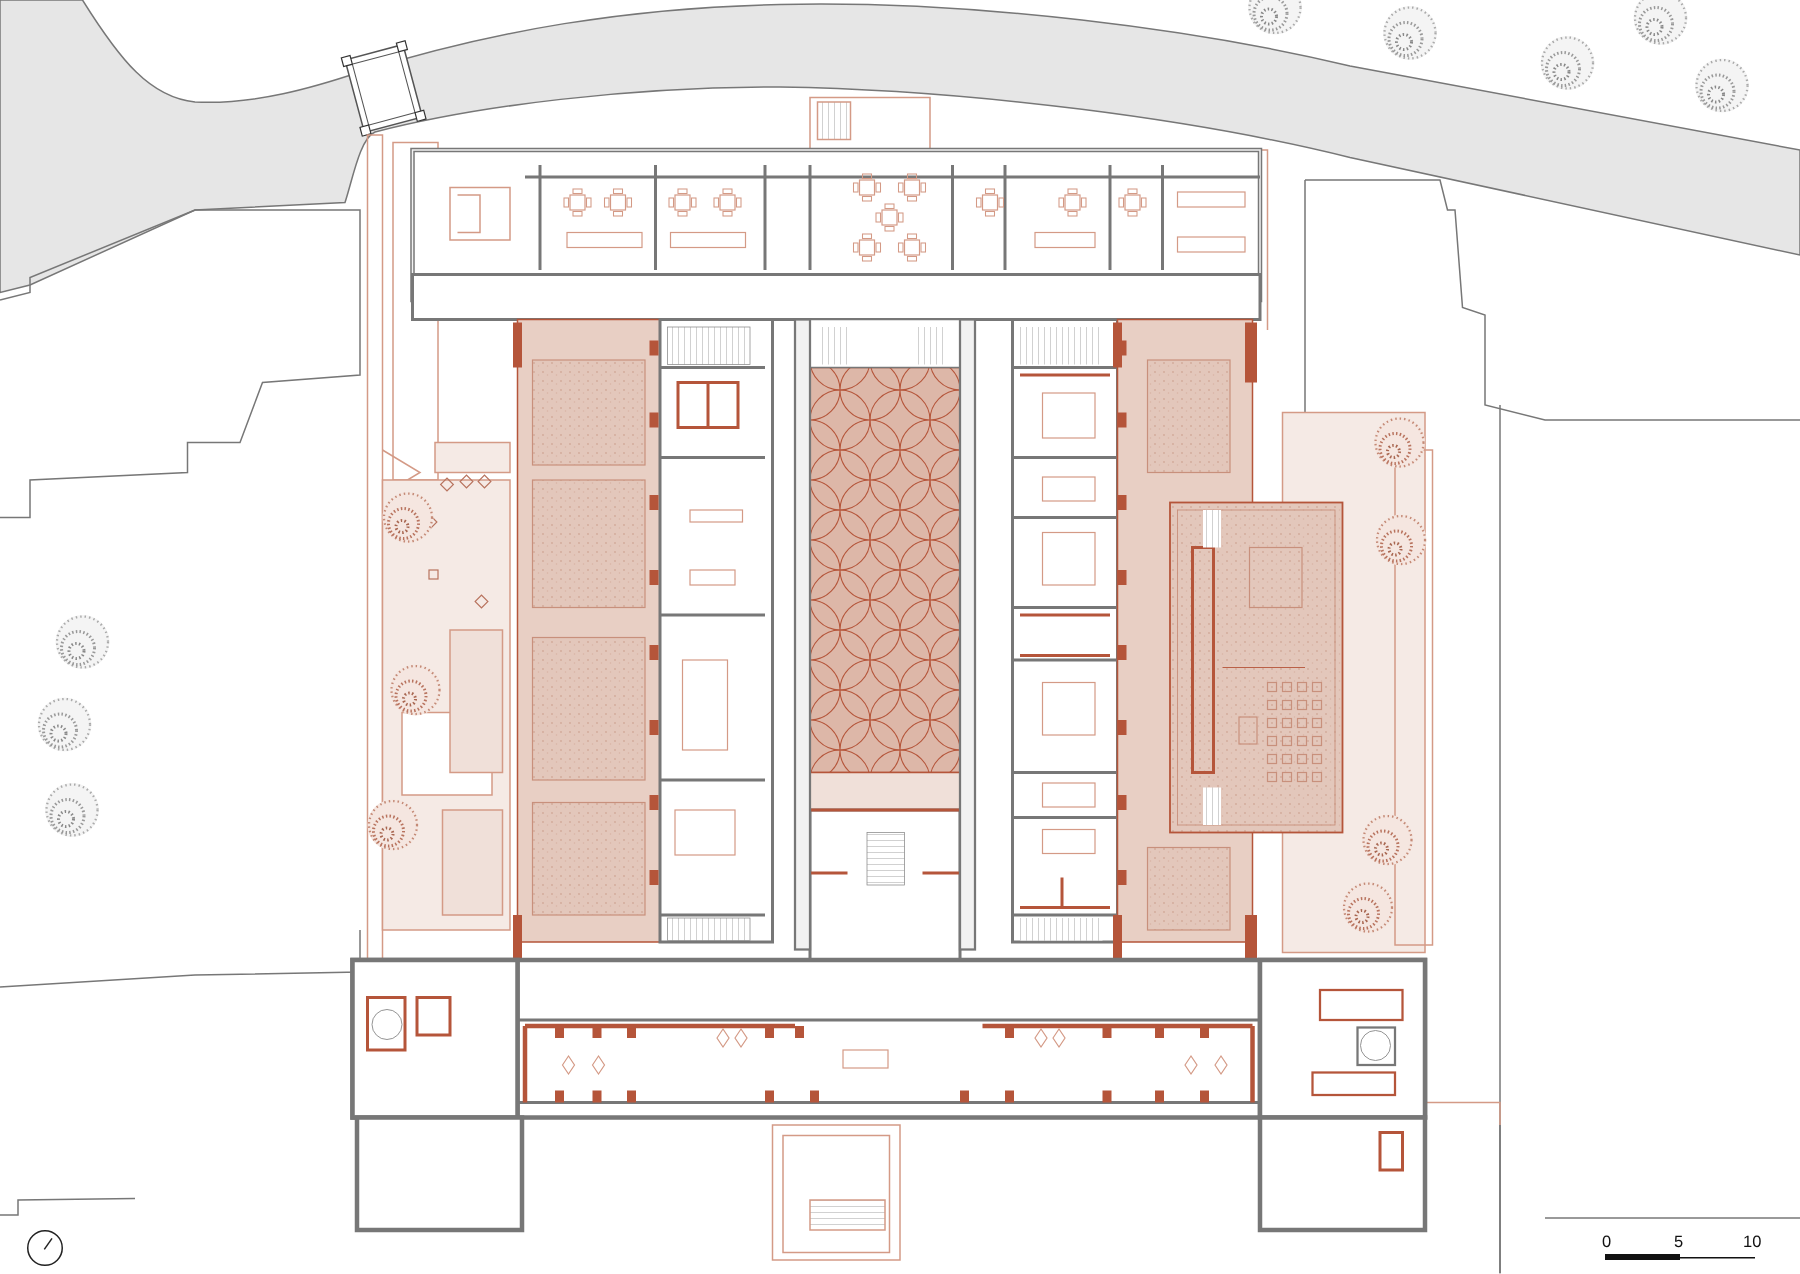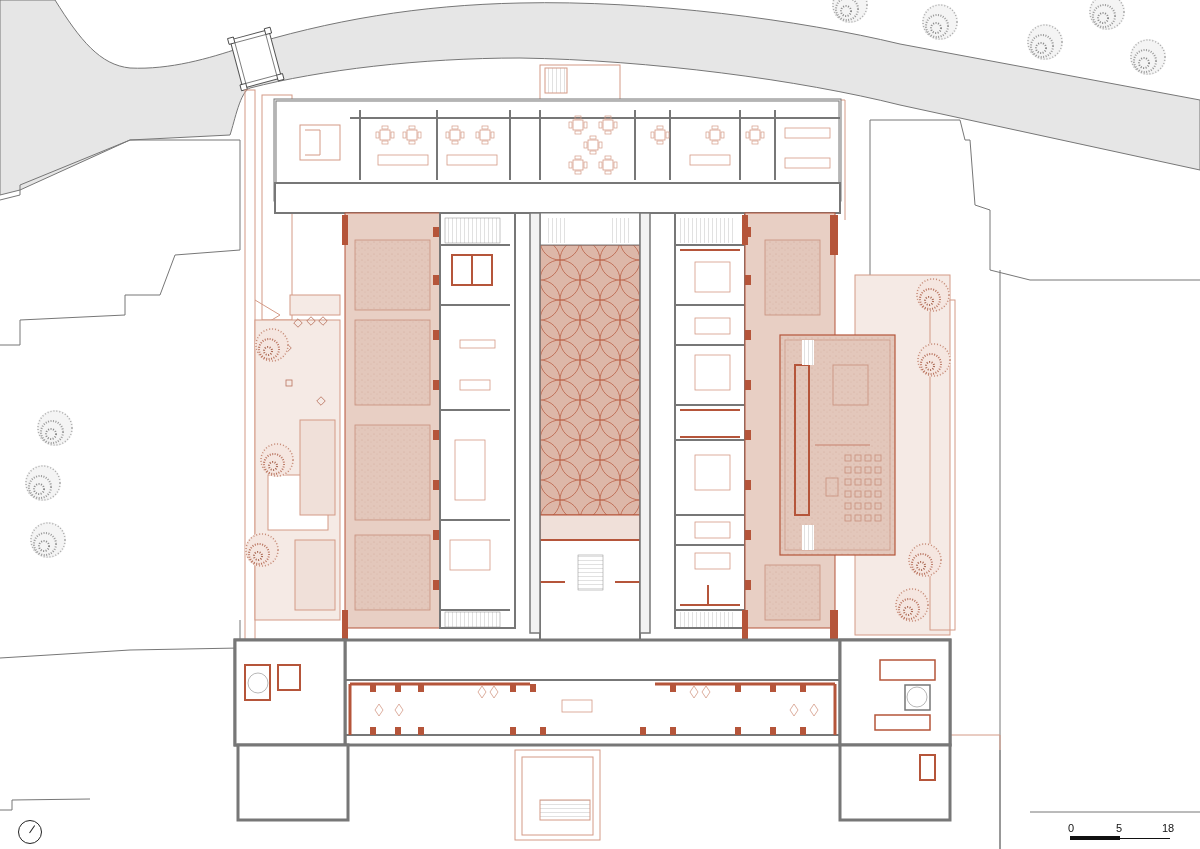--- a/index.html
+++ b/index.html
@@ -367,16 +367,16 @@
   </g>
 </svg>
 
 <div class="north">
   <div class="needle"></div>
 </div>
 
 <div class="scalebar">
   <span class="lbl" style="left:0px;">0</span>
   <span class="lbl" style="left:48px;">5</span>
-  <span class="lbl" style="left:94px;">18</span>
+  <span class="lbl" style="left:94px;">10</span>
   <div class="bar-solid"></div>
   <div class="bar-thin"></div>
 </div>
 
 </body></html>

